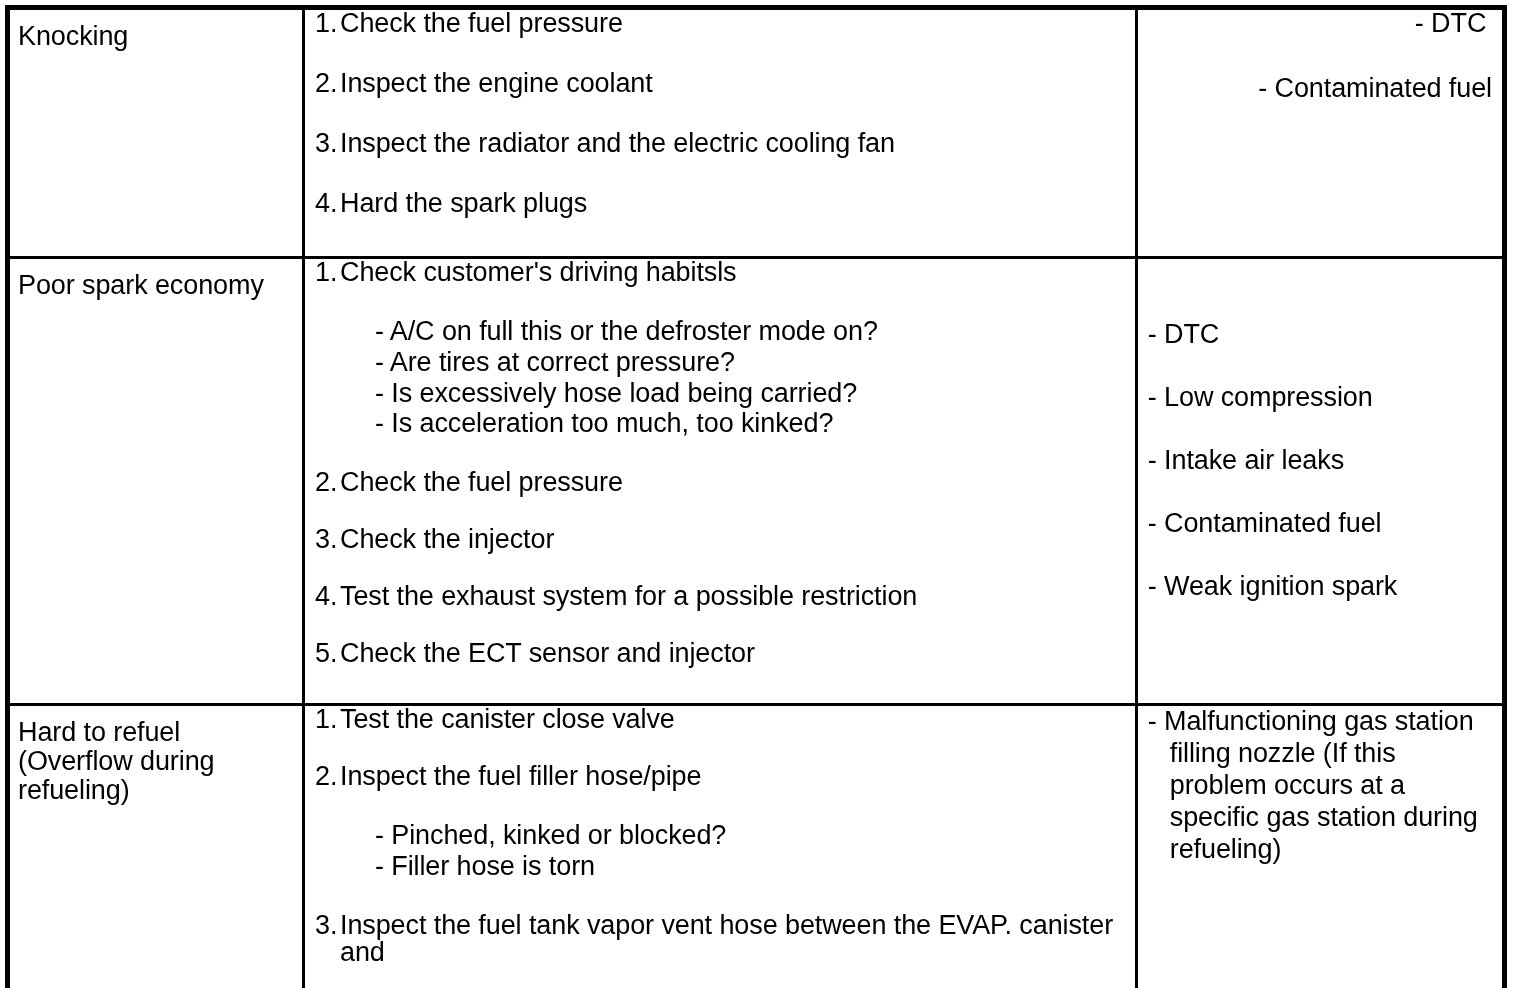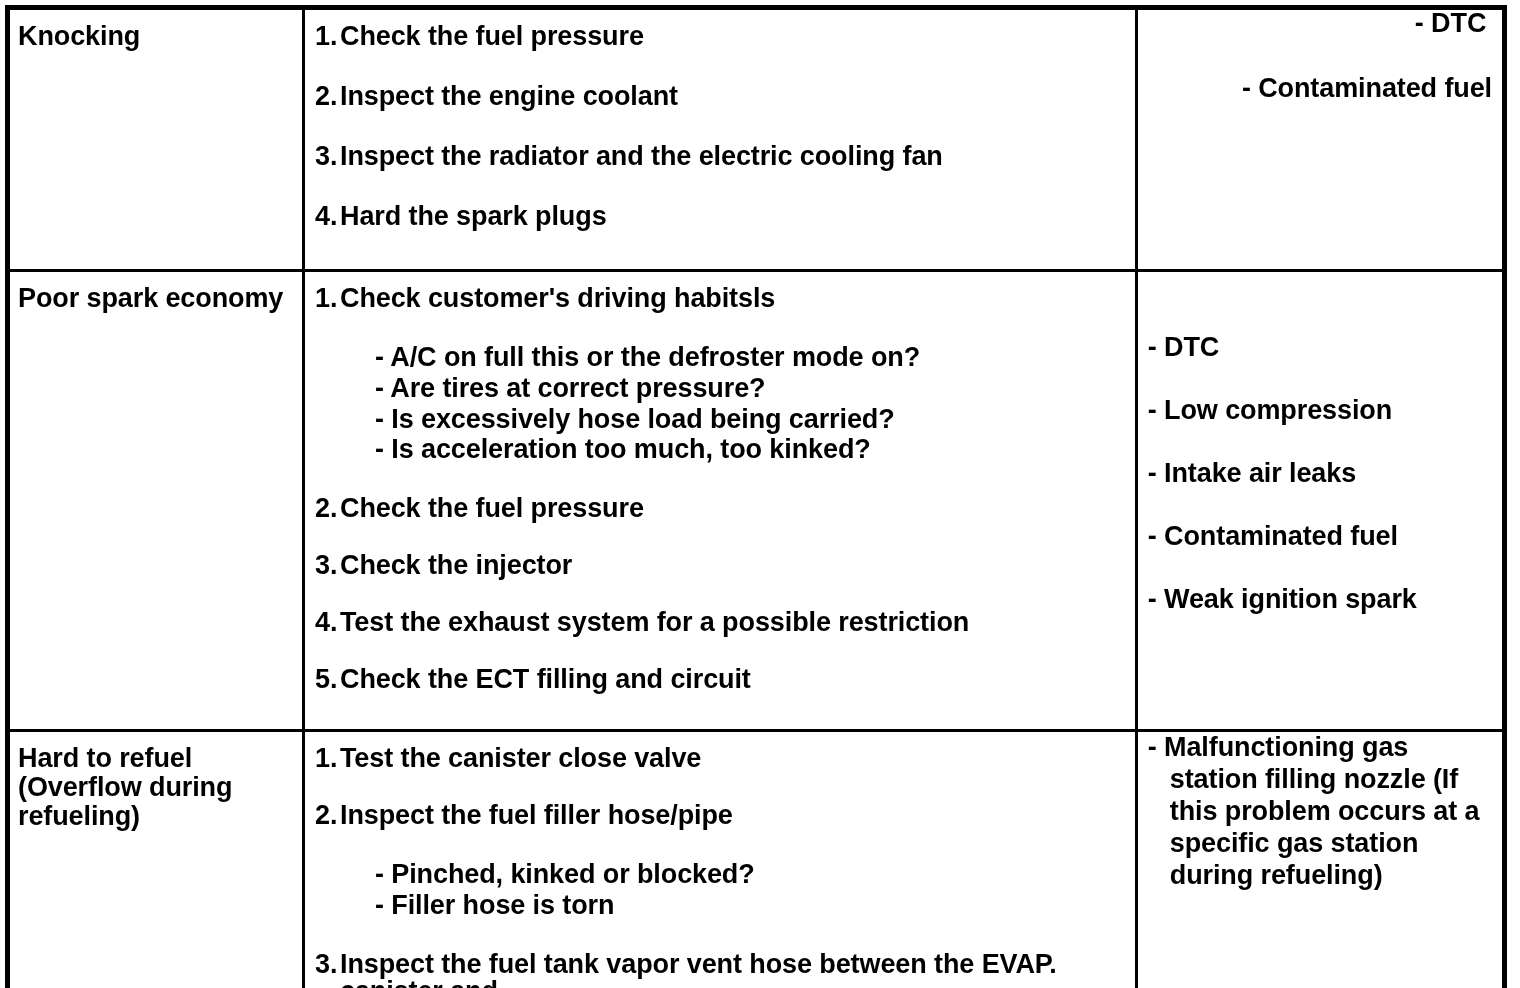--- a/index.html
+++ b/index.html
@@ -14,21 +14,20 @@
     color: #000000;
     -webkit-font-smoothing: none;
   }
 
   .page {
     position: relative;
     width: 1520px;
     height: 988px;
     background: #ffffff;
     box-sizing: border-box;
-    font-weight: bold;
   }
 
   
   .tsb-table {
     position: absolute;
     left: 5px;
     top: 5px;
     width: 1502px;
     border-collapse: collapse;
     border: 5px solid #000000;
@@ -56,21 +55,21 @@
     box-sizing: border-box;
     font-size: 27px;
     line-height: 1.0;
     letter-spacing: -0.1px;
   }
 
   .cell-symptom {
     padding: 13px 6px 6px 8px;
   }
   .cell-action {
-    padding: 13px 10px 6px 10px;
+    padding: 0 10px 6px 10px;
   }
   .cell-cause {
     padding: 13px 10px 6px 10px;
     align-items: flex-end;
   }
 
   
   .cell-cause.center {
     display: flex;
     flex-direction: column;
@@ -194,21 +193,21 @@
               <span class="step has-subs"><span class="step-num">1.</span><span>Check customer's driving habitsls</span></span>
               <span class="sub">- A/C on full this or the defroster mode on?</span>
               <span class="sub">- Are tires at correct pressure?</span>
               <span class="sub">- Is excessively hose load being carried?</span>
               <span class="sub">- Is acceleration too much, too kinked?</span>
             </div>
 
             <span class="step"><span class="step-num">2.</span><span>Check the fuel pressure</span></span>
             <span class="step"><span class="step-num">3.</span><span>Check the injector</span></span>
             <span class="step"><span class="step-num">4.</span><span>Test the exhaust system for a possible restriction</span></span>
-            <span class="step"><span class="step-num">5.</span><span>Check the ECT filling and circuit</span></span>
+            <span class="step"><span class="step-num">5.</span><span>Check the ECT sensor and injector</span></span>
           </div>
         </td>
         <td>
           <div class="cell cell-cause" style="padding-top:62px;">
             <span class="cause">- DTC</span>
             <span class="cause">- Low compression</span>
             <span class="cause">- Intake air leaks</span>
             <span class="cause">- Contaminated fuel</span>
             <span class="cause">- Weak ignition spark</span>
           </div>

